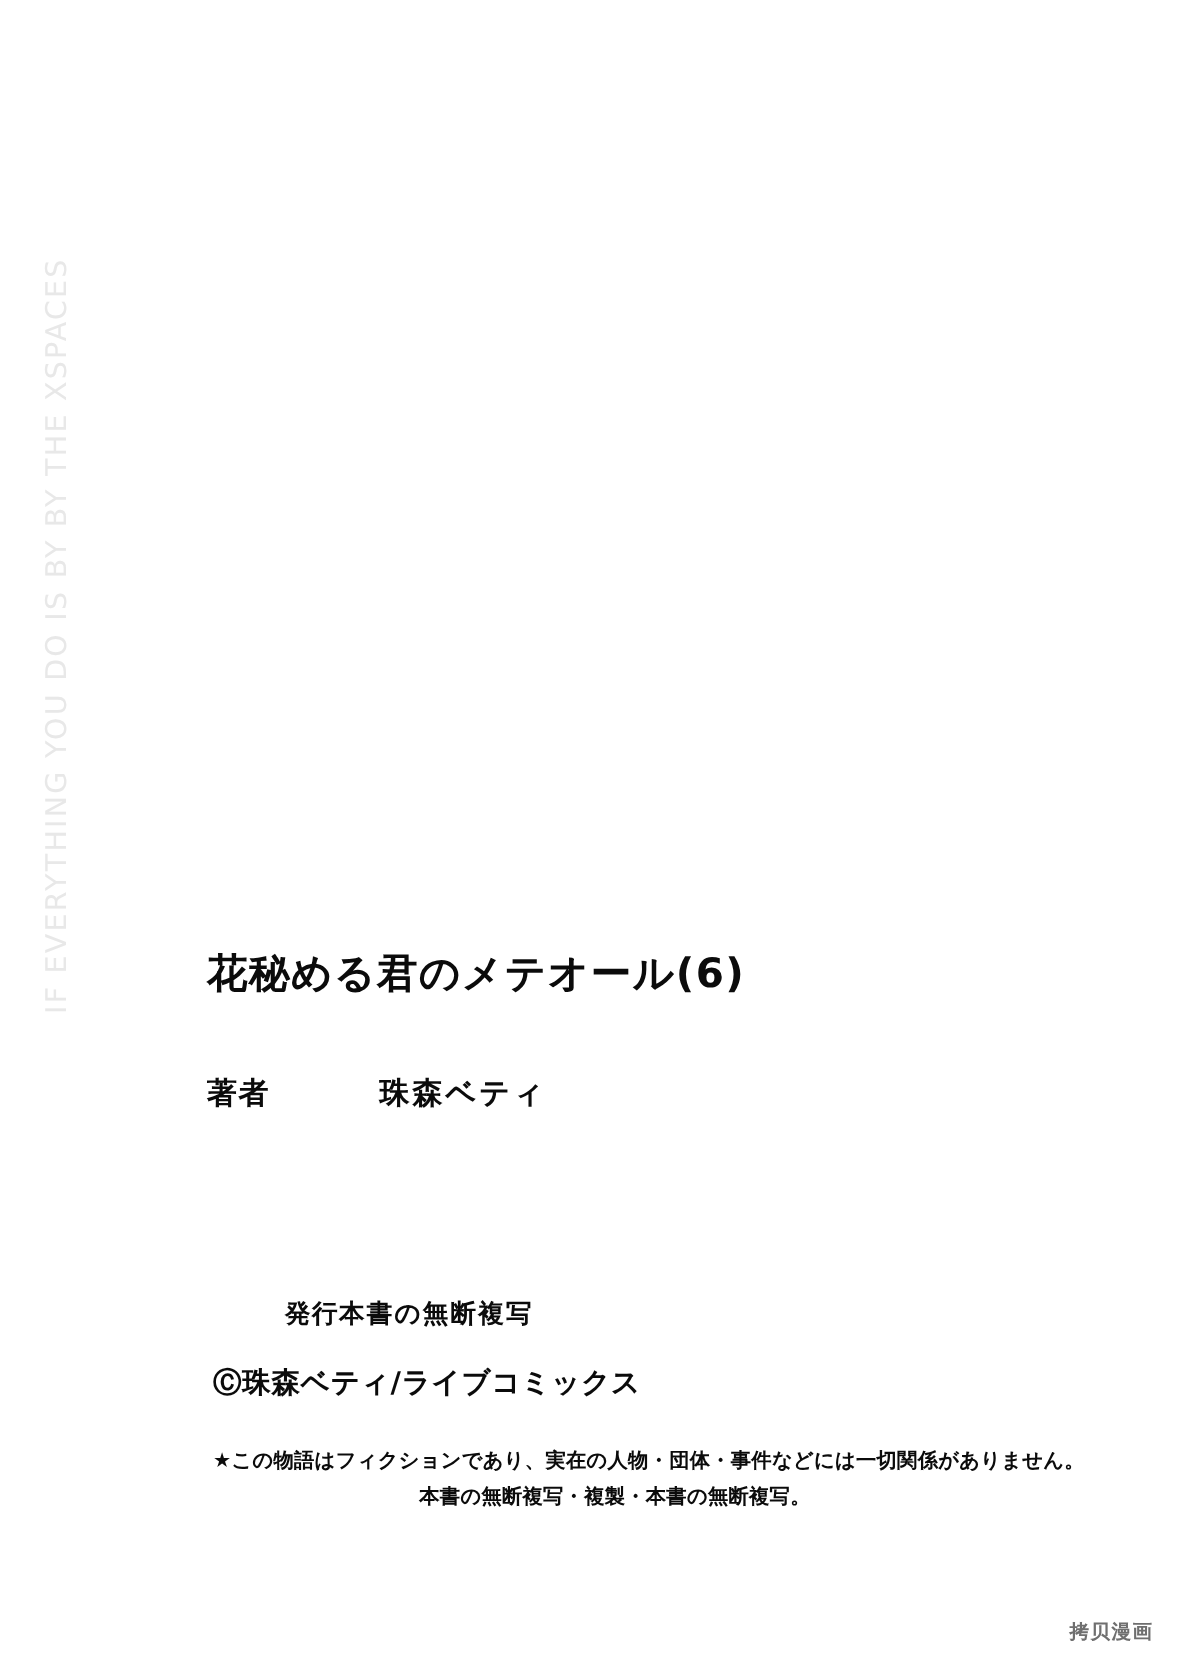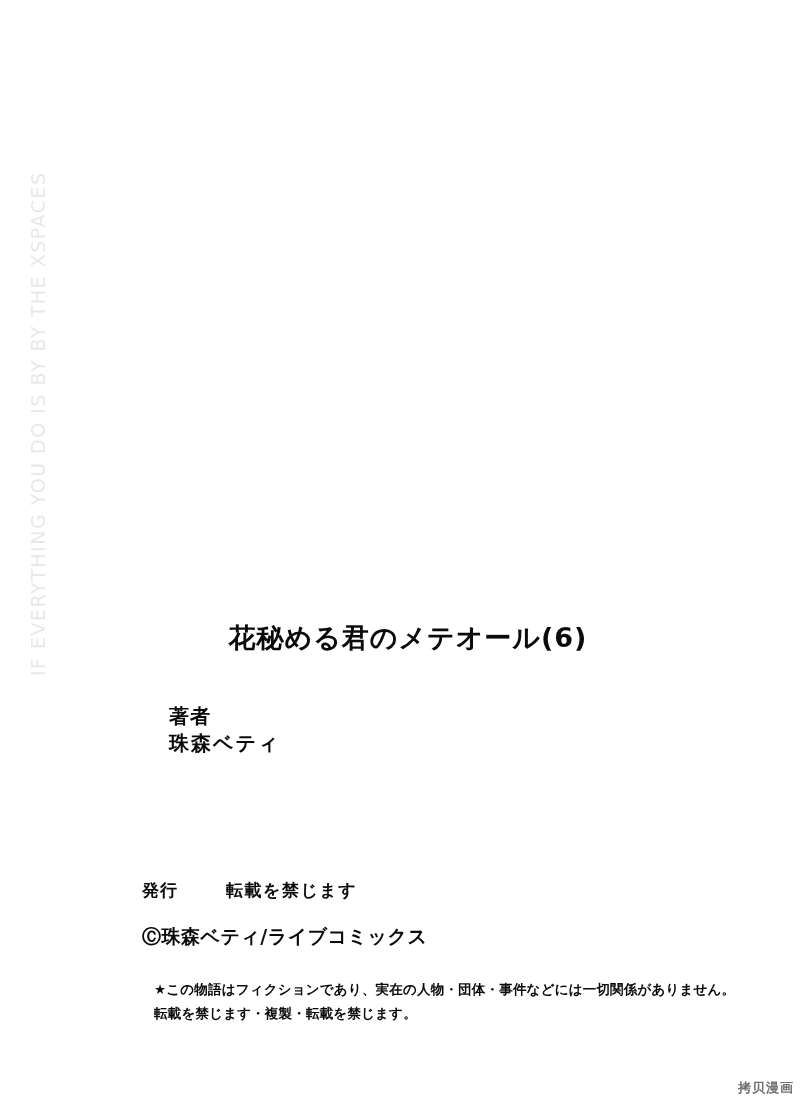--- a/index.html
+++ b/index.html
@@ -44,34 +44,32 @@
     left: 138px;
     top: 620px;
     width: 540px;
   }
 
   .book-title {
     font-size: 27px;
     font-weight: 700;
     letter-spacing: 1px;
     line-height: 1.3;
-    margin: 0 0 0 0;
+    margin: 12px 0 0 0;
     color: #0b0b0b;
-    text-align: center;
   }
 
   .author-row {
     margin-top: 48px;
     font-size: 20px;
     font-weight: 700;
     letter-spacing: 1px;
     color: #0b0b0b;
     display: flex;
     align-items: baseline;
-    flex-direction: column;
   }
   .author-row .label {
     width: 84px;
     flex: none;
   }
   .author-row .value {
     letter-spacing: 2px;
     margin-left: 31px;
   }
 
@@ -81,49 +79,51 @@
     font-weight: 700;
     letter-spacing: 1px;
     color: #0b0b0b;
     display: flex;
     align-items: baseline;
     margin-left: 4px;
   }
   .publisher-row .label {
     width: 84px;
     flex: none;
+    text-align: right;
   }
   .publisher-row .value {
     letter-spacing: 1.5px;
   }
 
   .copyright-line {
     margin-top: 22px;
     margin-left: 4px;
     font-size: 19px;
     font-weight: 700;
     letter-spacing: 0.5px;
     color: #0b0b0b;
   }
 
   .notice {
     margin-top: 28px;
-    margin-left: 16px;
+    margin-left: 4px;
     font-size: 13.5px;
     font-weight: 700;
     line-height: 1.75;
     letter-spacing: 0.2px;
     color: #0b0b0b;
+    text-align: center;
   }
   .notice div { white-space: nowrap; }
 
   
   .corner-stamp {
     position: absolute;
-    right: 6px;
+    right: 31px;
     bottom: 10px;
     font-size: 13px;
     font-weight: 700;
     letter-spacing: 1px;
     color: #6f6f6f;
   }
 </style>
 </head>
 <body>
 
@@ -135,27 +135,27 @@
 
     <div class="book-title">花秘める君のメテオール(6)</div>
 
     <div class="author-row">
       <span class="label">著者</span>
       <span class="value">珠森ベティ</span>
     </div>
 
     <div class="publisher-row">
       <span class="label">発行</span>
-      <span class="value">転載を禁じます</span>
+      <span class="value">本書の無断複写</span>
     </div>
 
     <div class="copyright-line">Ⓒ珠森ベティ/ライブコミックス</div>
 
     <div class="notice">
       <div>★この物語はフィクションであり、実在の人物・団体・事件などには一切関係がありません。</div>
-      <div>転載を禁じます・複製・転載を禁じます。</div>
+      <div>本書の無断複写・複製・本書の無断複写。</div>
     </div>
 
   </div>
 
   <div class="corner-stamp">拷贝漫画</div>
 
 </div>
 
 </body></html>

